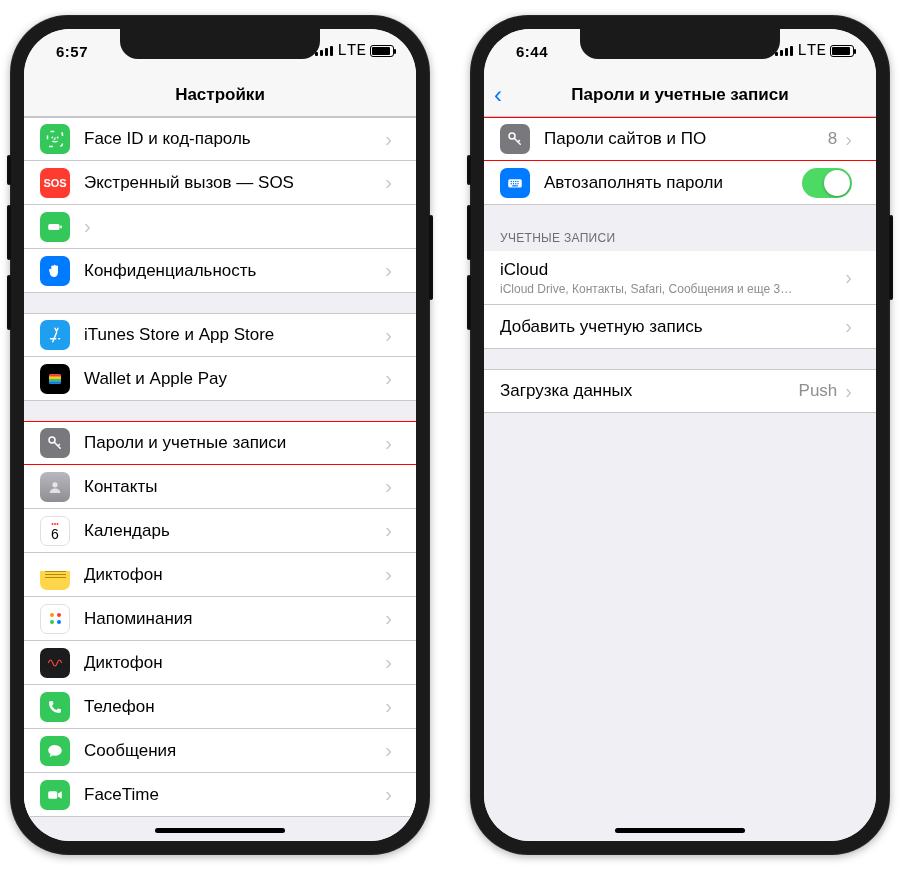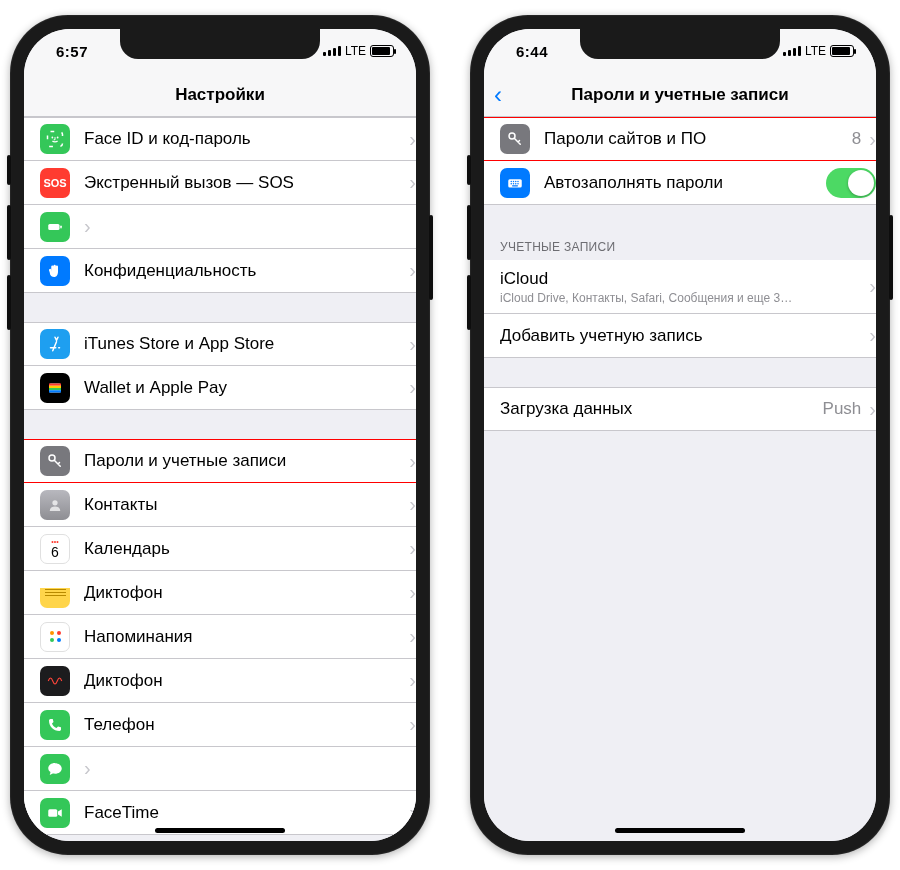--- a/index.html
+++ b/index.html
@@ -67,21 +67,21 @@
     z-index: 10;
   }
   .statusbar .time { letter-spacing:.5px; }
   .statusbar .right { display:flex; align-items:center; gap:4px; font-size:12px;}
   .sig-dots { display:flex; gap:2px; align-items:flex-end;}
   .sig-dots span { width:3px; background:#000; border-radius:1px;}
   .sig-dots span:nth-child(1){height:4px;}
   .sig-dots span:nth-child(2){height:6px;}
   .sig-dots span:nth-child(3){height:8px;}
   .sig-dots span:nth-child(4){height:10px;}
-  .lte { font-weight:500; font-size:12px; }
+  .lte { font-weight:500; font-size:16px;font-family:Liberation Mono, monospace; }
   .batt {
     width:24px; height:12px; border:1px solid #000; border-radius:3px;
     position:relative;
   }
   .batt::after{content:"";position:absolute;right:-3px;top:3px;width:2px;height:5px;background:#000;border-radius:1px;}
   .batt .fill{ position:absolute; left:1px; top:1px; bottom:1px; width:18px; background:#000; border-radius:1px;}
 
   .navbar {
     height: 44px;
     background:#f7f7f8;
@@ -102,36 +102,36 @@
     top:50%;
     transform:translateY(-50%);
   }
 
   .content {
     height: calc(100% - 88px);
     overflow: hidden;
     background:#efeff4;
   }
 
-  .group { margin-top: 29px; }
+  .group { margin-top: 20px; }
   .group:first-child { margin-top:0; }
   .group-header {
     padding: 6px 16px;
     font-size: 12px;
     color: #6d6d72;
     text-transform: uppercase;
     letter-spacing: .3px;
   }
 
   .row {
     background:#fff;
     min-height:44px;
     display:flex;
     align-items:center;
-    padding: 6px 0 6px 16px;
+    padding: 6px 24px 6px 16px;
     border-bottom: .5px solid #c8c7cc;
     position:relative;
   }
   .row:first-child { border-top:.5px solid #c8c7cc;}
   .row.highlight {
     border-top: 1.5px solid #ff0000;
     border-bottom: 1.5px solid #ff0000;
   }
   .row .icon-box {
     width:30px; height:30px; border-radius:7px;
@@ -364,20 +364,21 @@
           </div>
           <span class="label">Телефон</span>
           <span class="chev">›</span>
         </div>
         <div class="row">
           <div class="icon-box ic-messages">
             <svg class="ic-svg" viewBox="0 0 24 24">
                 <path d="M12 4C7 4 3 7 3 11c0 2 1 4 3 5l-1 4 4-2c1 0 2 .3 3 .3 5 0 9-3 9-7s-4-7-9-7z" fill="#fff"></path>
               </svg>
           </div>
+          <span class="label">Сообщения</span>
           <span class="chev">›</span>
         </div>
         <div class="row">
           <div class="icon-box ic-facetime">
             <svg class="ic-svg" viewBox="0 0 24 24">
                 <rect x="3" y="7" width="12" height="10" rx="2" fill="#fff"></rect>
                 <path d="M16 10l5-3v10l-5-3z" fill="#fff"></path>
               </svg>
           </div>
           <span class="label">FaceTime</span>

